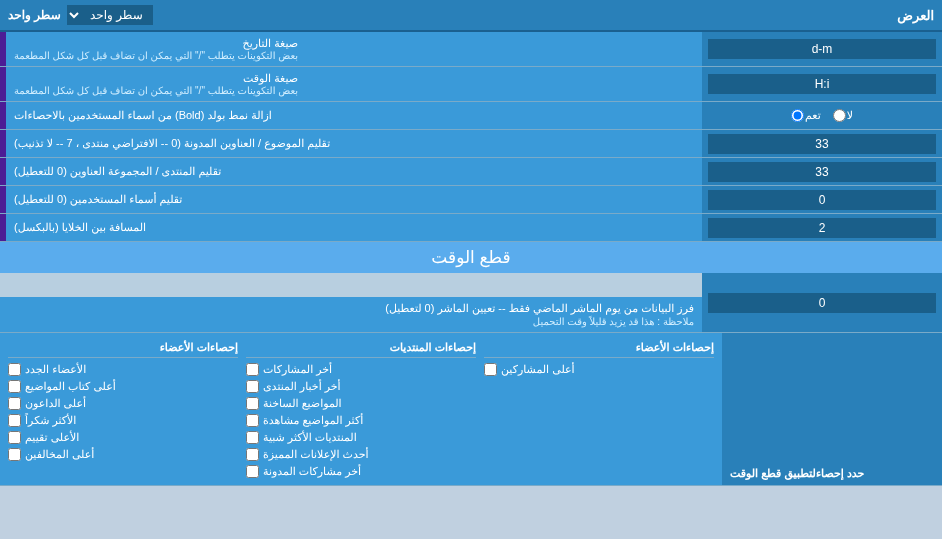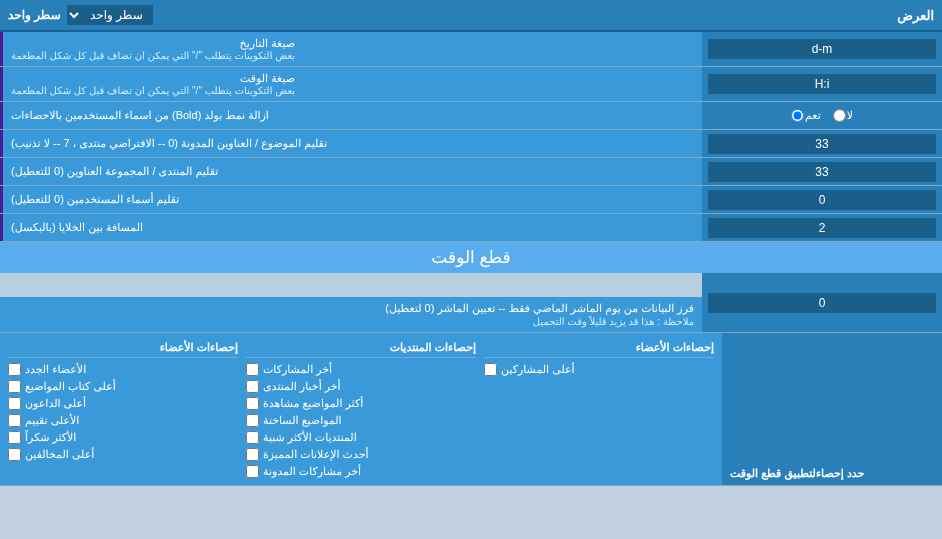--- a/index.html
+++ b/index.html
@@ -22,21 +22,21 @@
     .row-label {
       flex: 1;
       background: #3a9ad9;
       color: #fff;
       padding: 5px 8px;
       display: flex;
       align-items: center;
       justify-content: flex-end;
       text-align: right;
       font-size: 11px;
-      border-left: 3px solid #4c1d95;
+      border-left: 6px solid #4c1d95;
     }
     .row-label small {
       display: block;
       font-size: 10px;
       color: #d0eeff;
     }
     .row-input {
       width: 240px;
       background: #2980b9;
       display: flex;
@@ -279,25 +279,25 @@
             <div class="checkbox-col-header">إحصاءات المنتديات</div>
             <div class="checkbox-item">
               <span>أخر المشاركات</span>
               <input type="checkbox" style="">
             </div>
             <div class="checkbox-item">
               <span>أخر أخبار المنتدى</span>
               <input type="checkbox" style="">
             </div>
             <div class="checkbox-item">
+              <span>المواضيع الساخنة</span>
+              <input type="checkbox" style="">
+            </div>
+            <div class="checkbox-item">
               <span>أكثر المواضيع مشاهدة</span>
-              <input type="checkbox" style="">
-            </div>
-            <div class="checkbox-item">
-              <span>المواضيع الساخنة</span>
               <input type="checkbox" style="">
             </div>
             <div class="checkbox-item">
               <span>المنتديات الأكثر شبية</span>
               <input type="checkbox" style="">
             </div>
             <div class="checkbox-item">
               <span>أحدث الإعلانات المميزة</span>
               <input type="checkbox" style="">
             </div>
@@ -315,25 +315,25 @@
             </div>
             <div class="checkbox-item">
               <span>أعلى كتاب المواضيع</span>
               <input type="checkbox" style="">
             </div>
             <div class="checkbox-item">
               <span>أعلى الداعون</span>
               <input type="checkbox" style="">
             </div>
             <div class="checkbox-item">
+              <span>الأكثر شكراً</span>
+              <input type="checkbox" style="">
+            </div>
+            <div class="checkbox-item">
               <span>الأعلى تقييم</span>
-              <input type="checkbox" style="">
-            </div>
-            <div class="checkbox-item">
-              <span>الأكثر شكراً</span>
               <input type="checkbox" style="">
             </div>
             <div class="checkbox-item">
               <span>أعلى المخالفين</span>
               <input type="checkbox" style="">
             </div>
           </div>
         </div>
       </div>
     </div>

